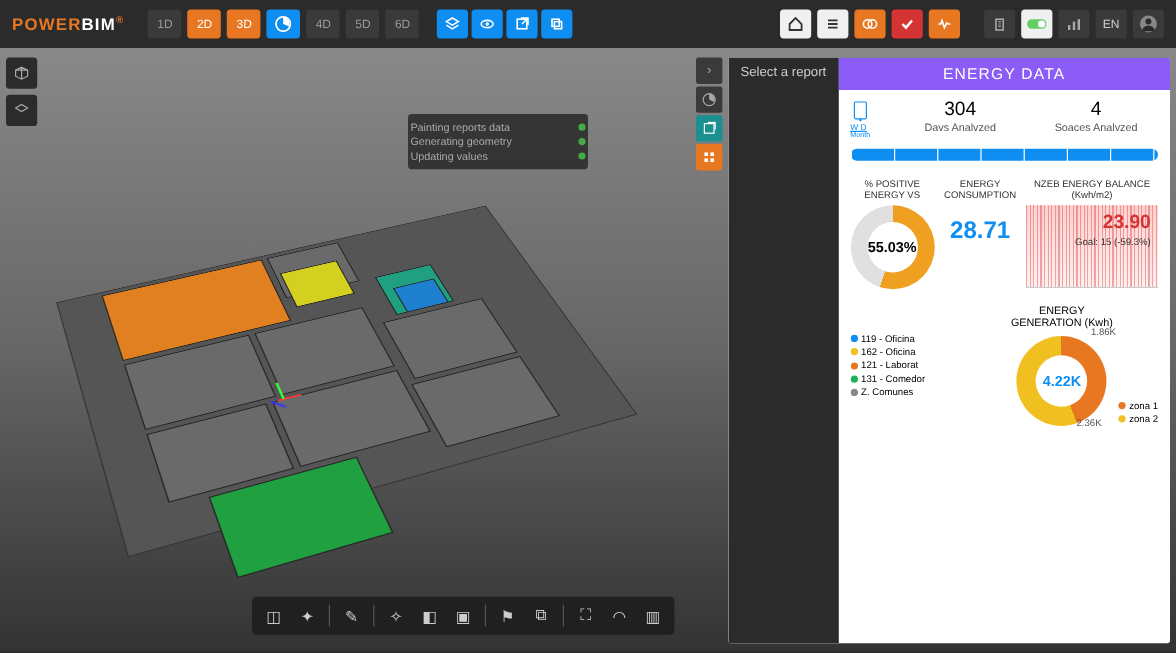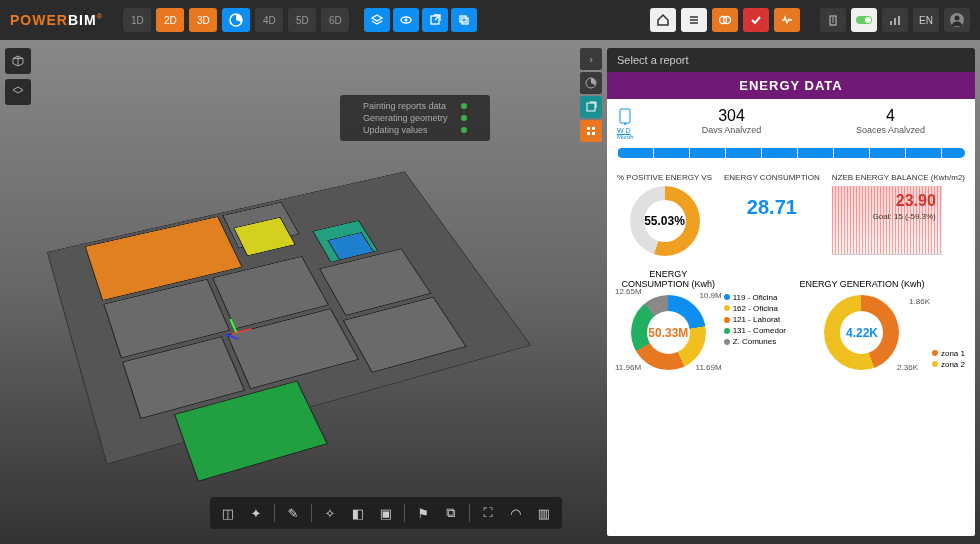--- a/index.html
+++ b/index.html
@@ -30,24 +30,24 @@
 .r-gray{background:#6a6a6a}
 .left-sidebar{position:absolute;top:48px;left:5px;display:flex;flex-direction:column;gap:5px}
 .side-btn{width:26px;height:26px;background:#2b2b2b;border-radius:3px;display:flex;align-items:center;justify-content:center;color:#aaa;cursor:pointer}
 .right-tabs{position:absolute;top:48px;right:378px;display:flex;flex-direction:column;gap:2px}
 .rtab{width:22px;height:22px;background:#3a3a3a;display:flex;align-items:center;justify-content:center;color:#aaa;font-size:11px;border-radius:2px;cursor:pointer}
 .rtab.teal{background:#1a9090}
 .rtab.orange{background:#e87722}
 .bottom-toolbar{position:absolute;bottom:15px;left:210px;height:32px;background:rgba(30,30,30,0.9);border-radius:4px;display:flex;align-items:center;padding:0 8px;gap:8px}
 .bt-btn{width:20px;height:20px;color:#ccc;display:flex;align-items:center;justify-content:center;cursor:pointer;font-size:13px}
 .bt-sep{width:1px;height:18px;background:#555}
-.panel{position:absolute;top:48px;right:5px;width:368px;bottom:8px;background:#fff;border-radius:2px;display:flex;flex-direction:column;overflow:hidden}
+.panel{position:absolute;top:48px;right:5px;width:368px;bottom:8px;background:#fff;border-radius:2px;display:flex;flex-direction:row;overflow:hidden}
 .panel-header{background:#2b2b2b;color:#ccc;font-size:11px;padding:6px 10px}
 .panel-body{flex:1;overflow:hidden;padding:0;font-size:11px}
-.energy-title{background:#701a75;color:#fff;text-align:center;padding:6px;font-size:13px;font-weight:bold;letter-spacing:1px}
+.energy-title{background:#8b5cf6;color:#fff;text-align:center;padding:6px;font-size:13px;font-weight:normal;letter-spacing:1px}
 .metrics-row{display:flex;padding:8px 10px;gap:10px}
 .metric{flex:1;text-align:center}
 .metric-icon{width:30px;font-size:9px;color:#0d8ef0}
 .metric-val{font-size:16px;font-weight:normal}
 .metric-lbl{font-size:9px;color:#555}
 .timeline{display:flex;padding:0 10px 4px;font-size:8px;color:#666;justify-content:space-between}
 .timeline-bar{height:10px;background:#0d8ef0;margin:0 10px 10px;border-radius:5px;position:relative}
 .timeline-bar::before{content:'';position:absolute;top:-2px;height:14px;width:1px;background:#fff;box-shadow:36px 0 #fff,72px 0 #fff,108px 0 #fff,144px 0 #fff,180px 0 #fff,216px 0 #fff,252px 0 #fff,288px 0 #fff,324px 0 #fff;left:0}
 .section-row{display:flex;padding:5px 10px;gap:8px;justify-content:space-between}
 .mini-section{text-align:center}
@@ -67,21 +67,21 @@
 .chart-title{font-size:9px;margin-bottom:6px}
 .donut2{width:75px;height:75px;border-radius:50%;margin:0 auto;position:relative}
 .donut2::after{content:'';position:absolute;inset:16px;background:#fff;border-radius:50%}
 .dc-consume{background:conic-gradient(#0d8ef0 0deg 80deg,#f0c020 80deg 155deg,#e87722 155deg 240deg,#20b060 240deg 320deg,#888 320deg 360deg)}
 .dc-gen{background:conic-gradient(#e87722 0deg 160deg,#f0c020 160deg 360deg)}
 .donut2-text{position:absolute;inset:0;display:flex;align-items:center;justify-content:center;z-index:1;font-size:12px;font-weight:bold}
 .chart-labels{position:absolute;font-size:8px;color:#555}
 .legend{font-size:8px;text-align:left;line-height:1.4}
 .legend-item{display:flex;align-items:center;gap:3px}
 .dot{width:6px;height:6px;border-radius:50%;display:inline-block}
-.status-box{position:absolute;top:55px;left:340px;background:rgba(40,40,40,0.85);padding:5px 23px;font-size:9px;color:#aaa;border-radius:3px;width:150px}
+.status-box{position:absolute;top:55px;left:340px;background:rgba(40,40,40,0.85);padding:5px 2px;font-size:9px;color:#aaa;border-radius:3px;width:150px}
 .status-line{display:flex;justify-content:space-between;align-items:center;padding:1px 0}
 .status-dot{width:6px;height:6px;border-radius:50%;background:#4a4}
 svg{display:block}
 </style>
 </head>
 <body>
 
 <div class="topbar">
   <div class="logo"><span>POWER</span><span style="color:#fff">BIM</span><sup style="font-size:8px;color:#e87722">®</sup></div>
   <div class="dim-btn">1D</div>
@@ -311,30 +311,20 @@
         <div class="mini-title">NZEB ENERGY BALANCE (Kwh/m2)</div>
         <div class="nzeb-chart">
           <div style="position:absolute;top:6px;right:6px;z-index:1;font-size:16px;font-weight:bold" class="red-t">23.90</div>
           <div style="position:absolute;top:26px;right:6px;z-index:1;font-size:8px;color:#333">Goal: 15 (-59.3%)</div>
         </div>
       </div>
     </div>
 
     <div class="charts-row">
       <div class="chart-block" style="display:flex;gap:4px;align-items:center">
-        <div style="flex:1;position:relative">
-          <div class="chart-title">ENERGY CONSUMPTION (Kwh)</div>
-          <div class="chart-labels" style="top:18px;left:-2px">12.65M</div>
-          <div class="chart-labels" style="top:22px;right:-2px">10.9M</div>
-          <div class="donut2 dc-consume">
-              <div class="donut2-text orange-t">50.33M</div>
-            </div>
-          <div class="chart-labels" style="bottom:-2px;left:-2px">11.96M</div>
-          <div class="chart-labels" style="bottom:-2px;right:-2px">11.69M</div>
-        </div>
         <div class="legend">
           <div class="legend-item">
               <span class="dot" style="background:#0d8ef0"></span>
               <span>119 - Oficina</span>
             </div>
           <div class="legend-item">
               <span class="dot" style="background:#f0c020"></span>
               <span>162 - Oficina</span>
             </div>
           <div class="legend-item">

